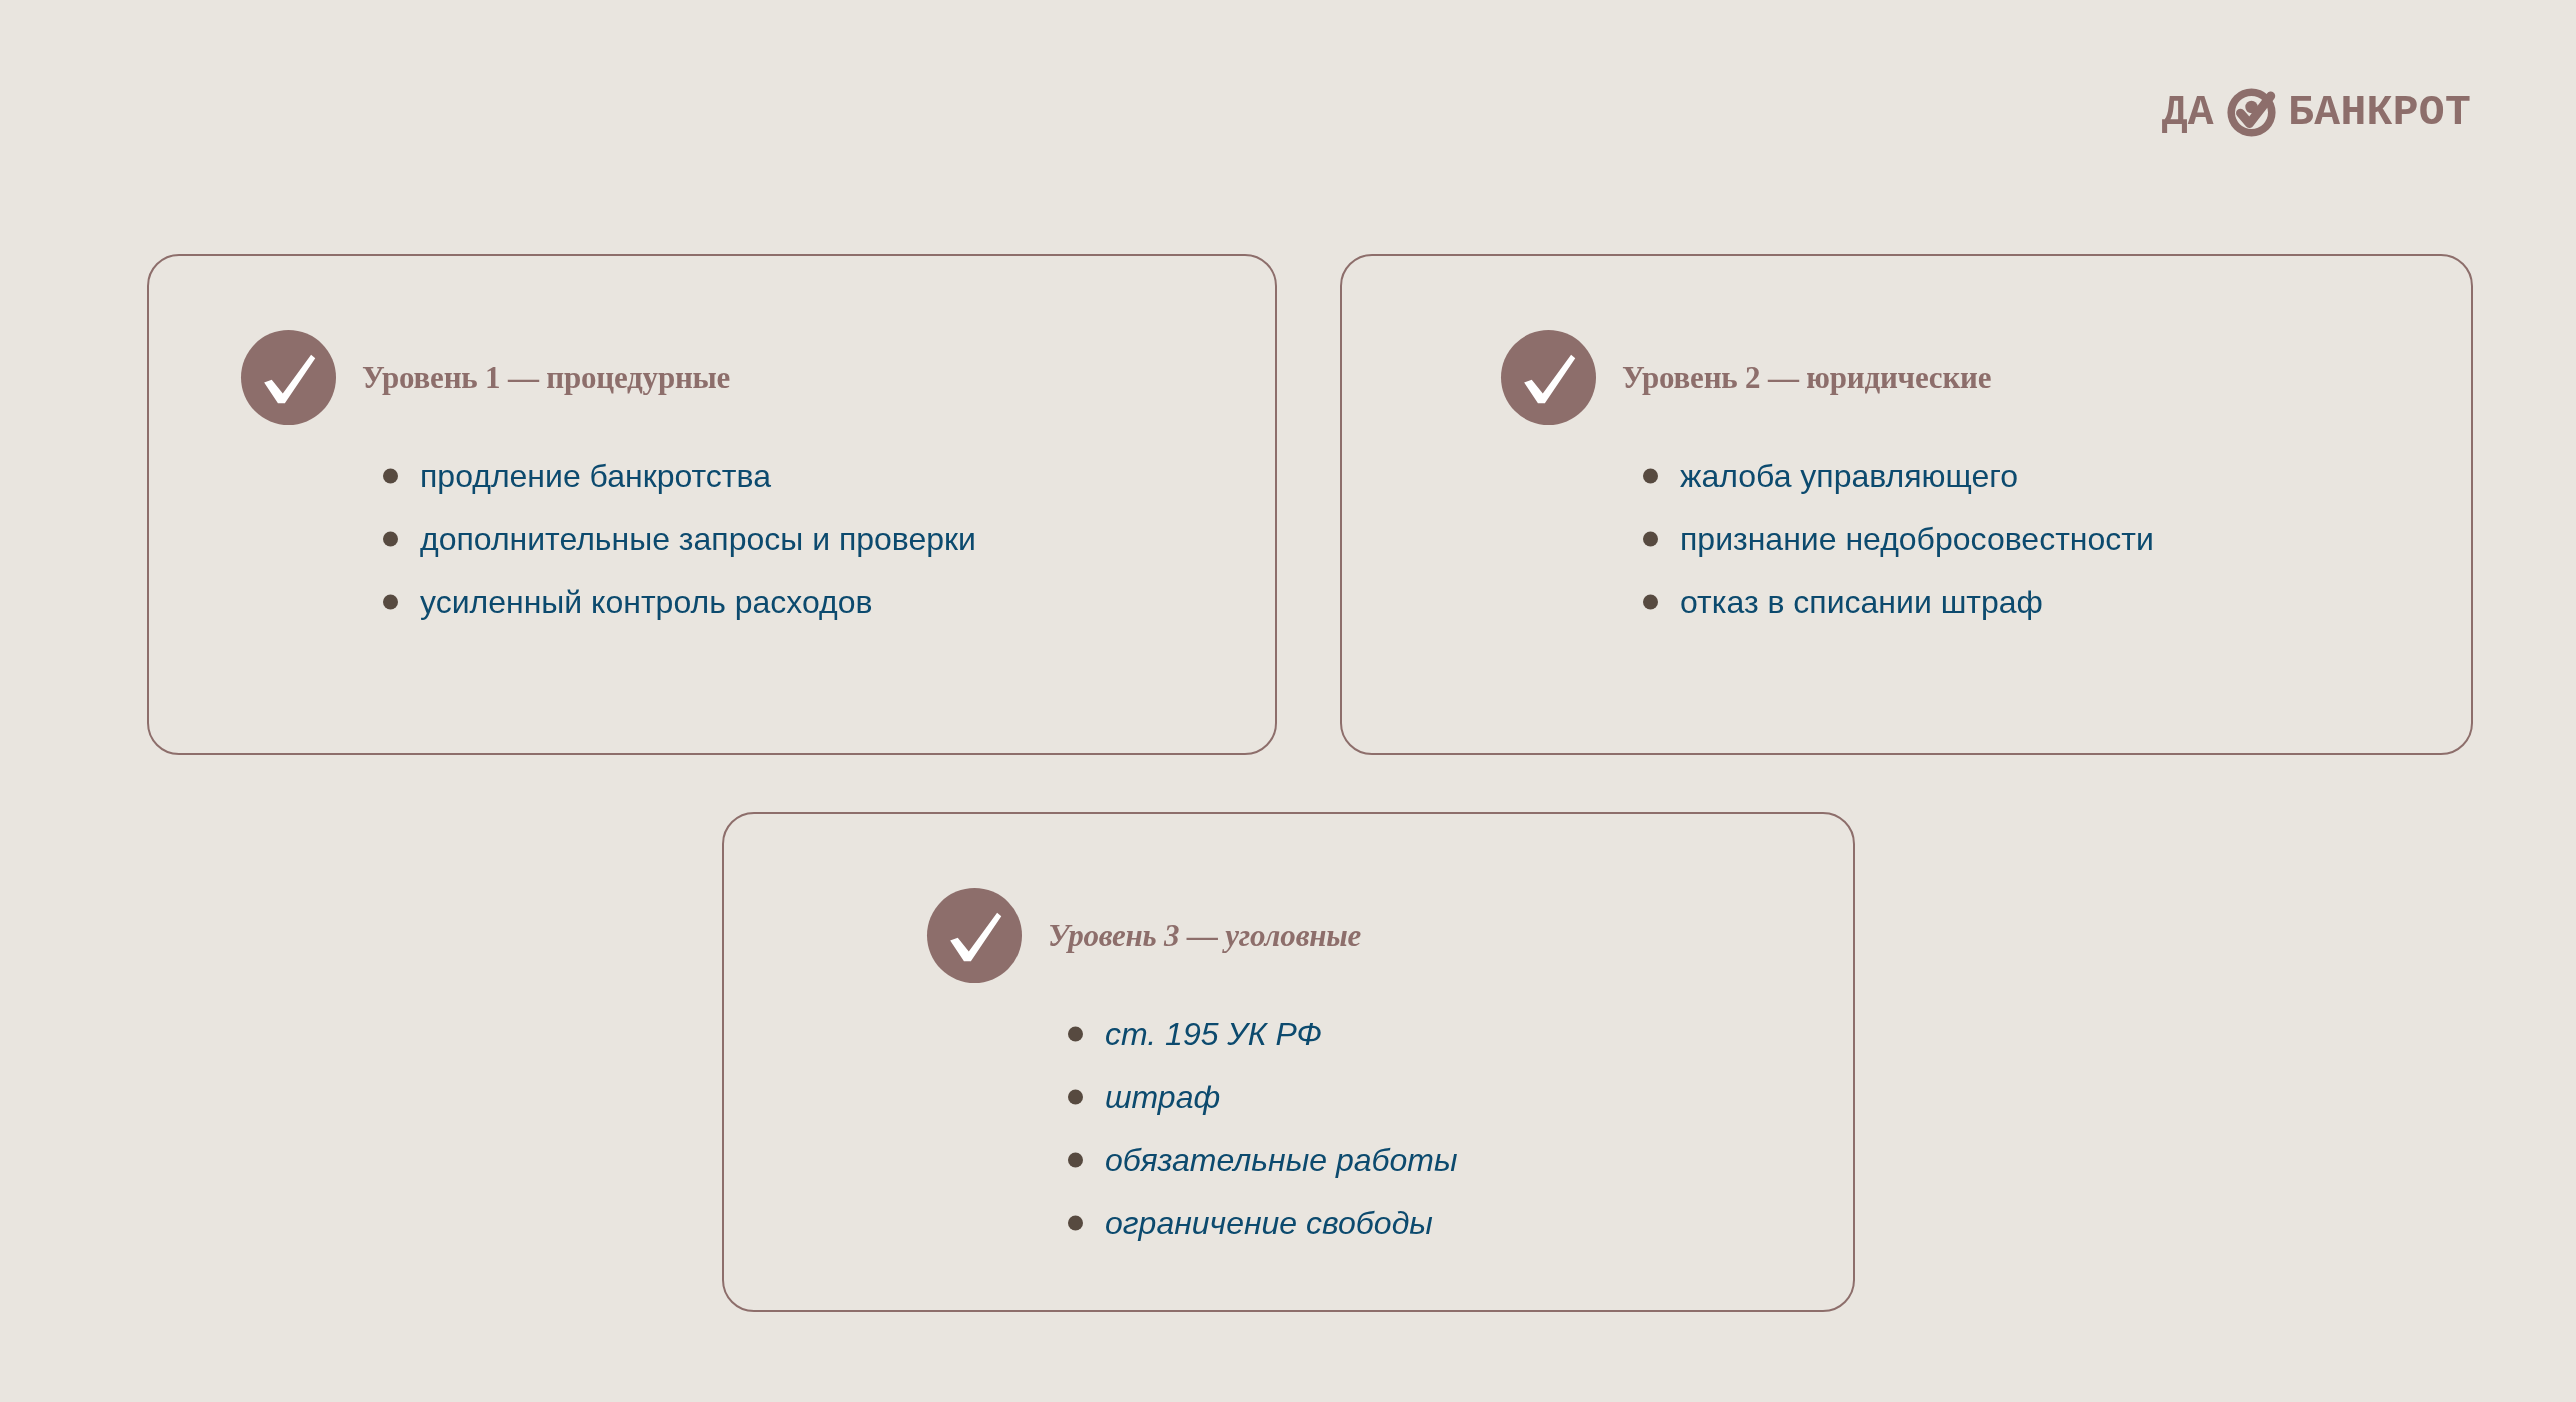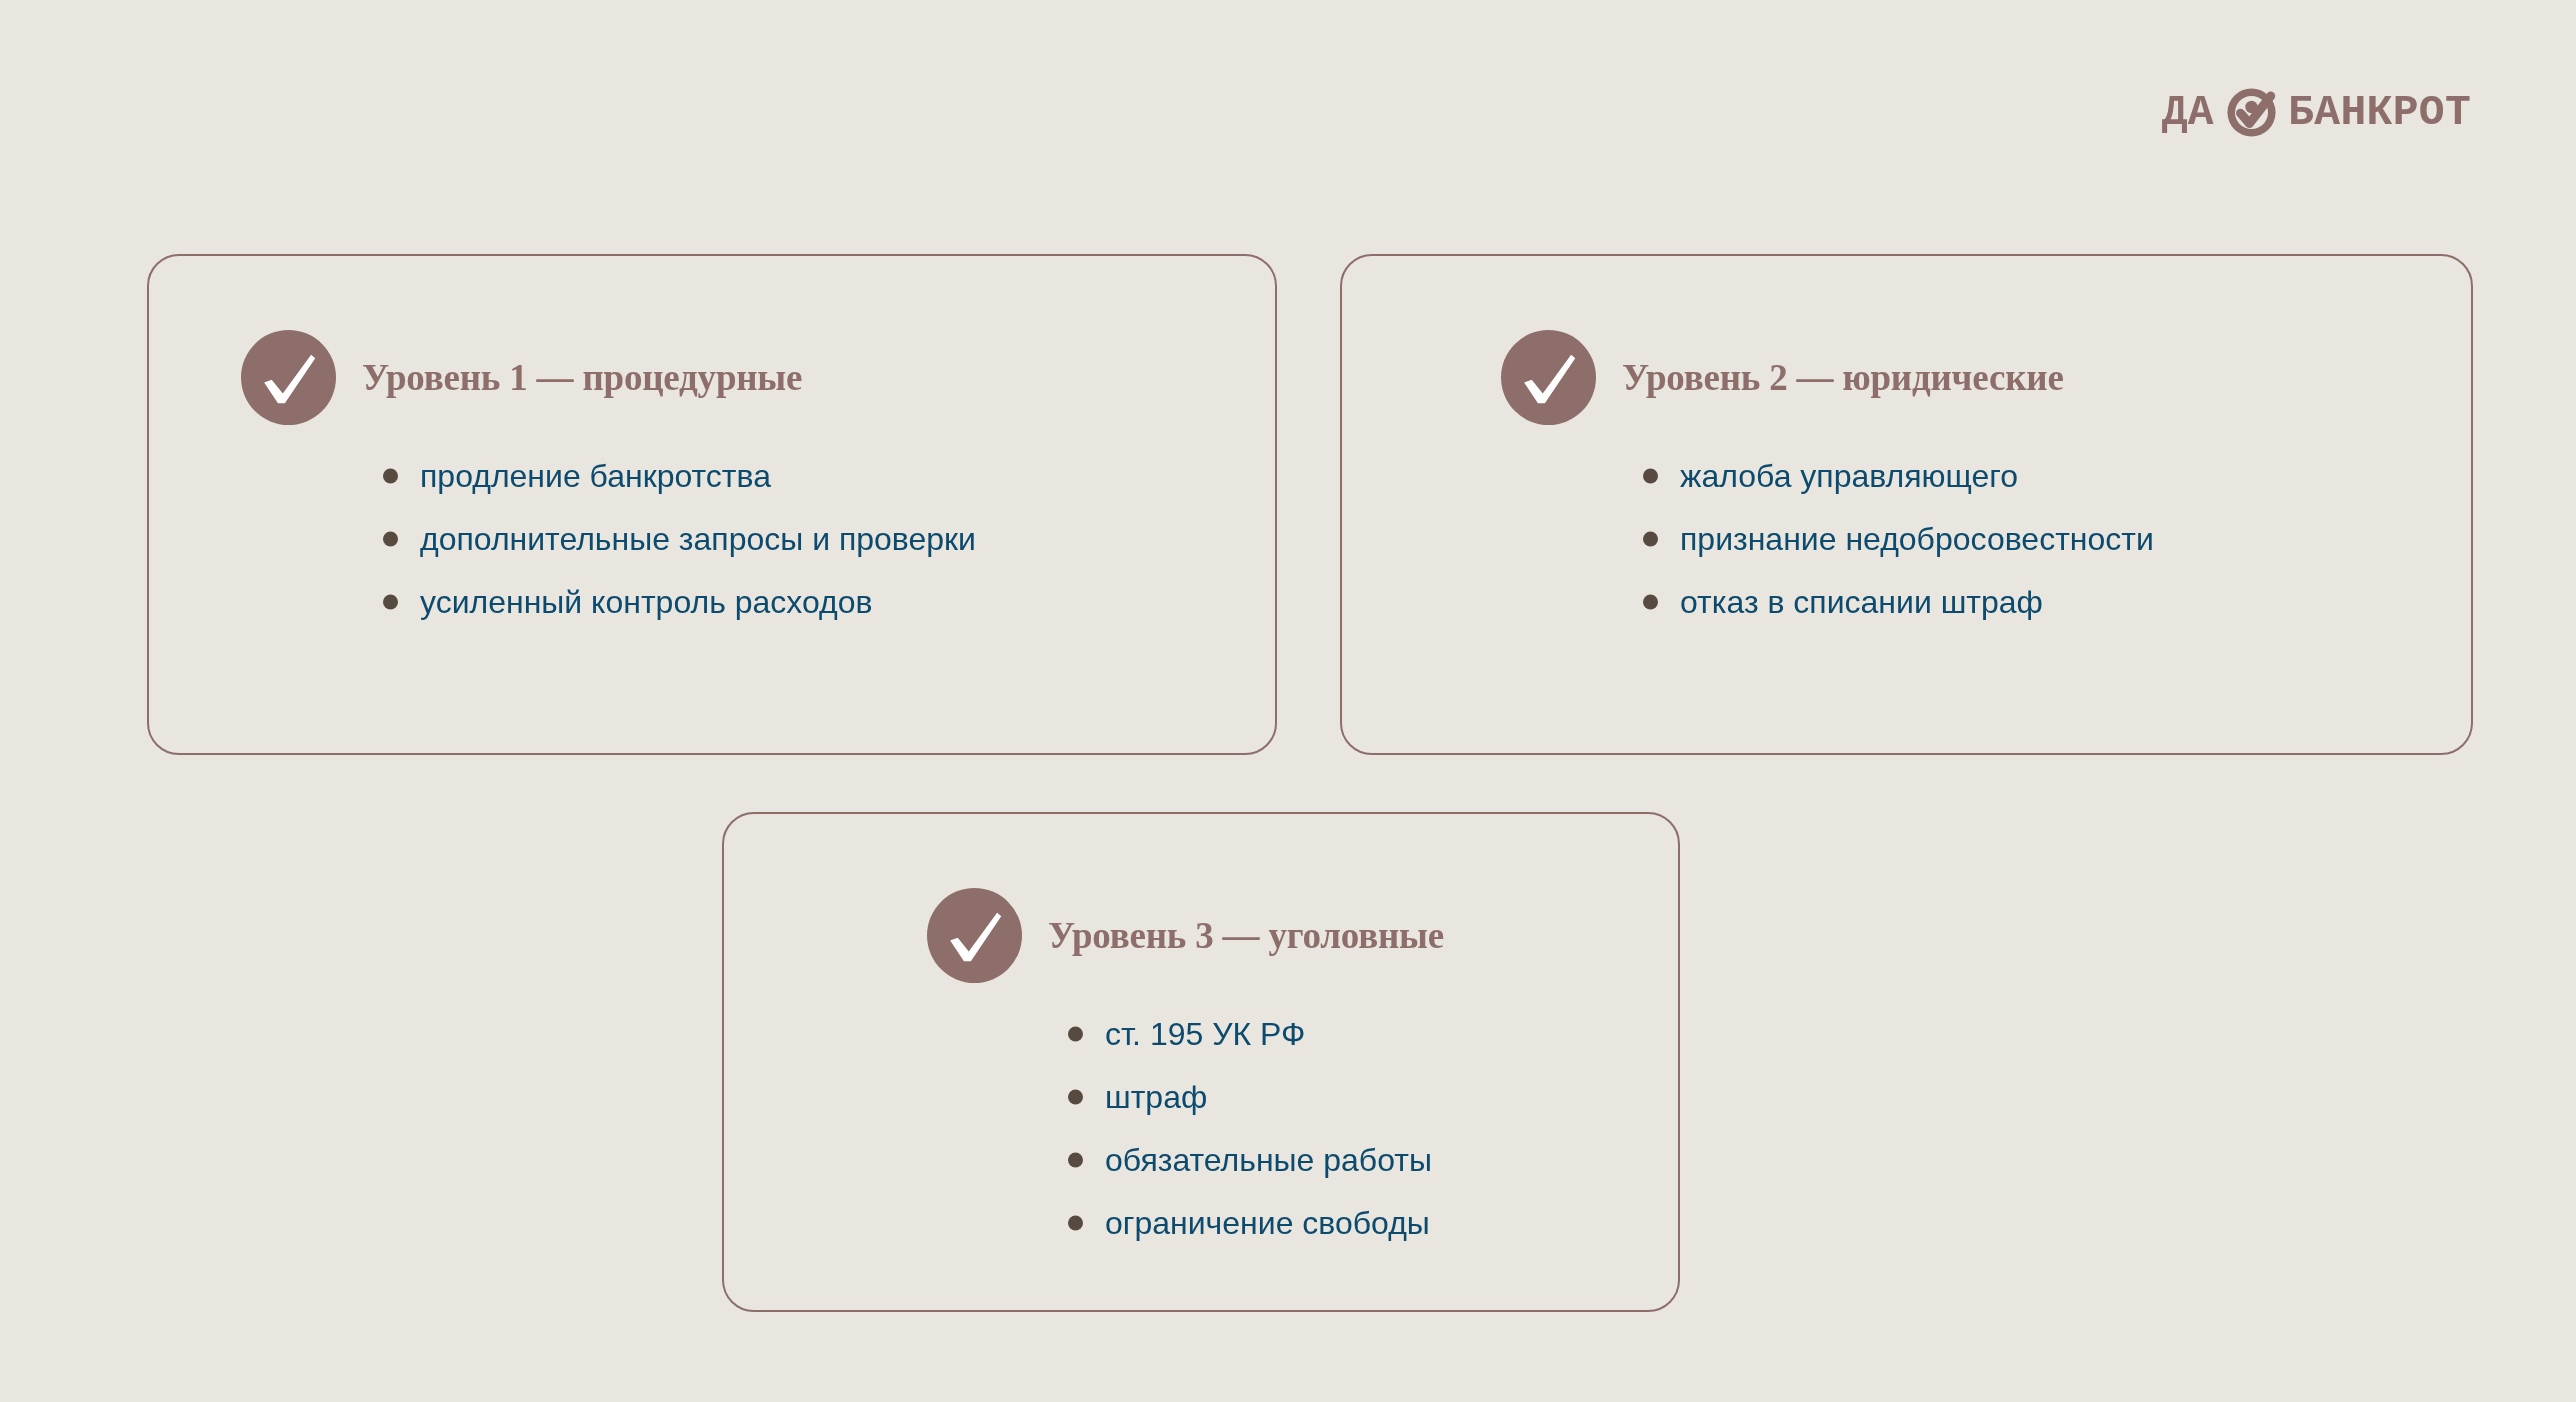--- a/index.html
+++ b/index.html
@@ -64,21 +64,21 @@
   
   .card {
     position: absolute;
     box-sizing: border-box;
     border: 2.8px solid #8d6e6b;
     border-radius: 32px;
     background: transparent;
   }
   .card-1 { left: 147px;  top: 254px;  width: 1130px; height: 501px; }
   .card-2 { left: 1340px; top: 254px;  width: 1133px; height: 501px; }
-  .card-3 { left: 722px; top: 812px; width: 958px; height: 500px; }
+  .card-3 { left: 722px; top: 812px; width: 1133px; height: 500px; font-style: italic; }
 
   .card-head {
     position: absolute;
     display: flex;
     align-items: center;
     gap: 26px;
   }
   .card-1 .card-head { left: 92px; top: 74px; }
   .card-2 .card-head { left: 159px; top: 74px; }
   .card-3 .card-head { left: 203px; top: 74px; }
@@ -95,21 +95,21 @@
     position: absolute;
     left: 19.3px;
     top: 22px;
     width: 58px;
     height: 54px;
   }
 
   .card-title {
     font-family: "Liberation Serif", "DejaVu Serif", serif;
     font-weight: bold;
-    font-size: 37px;
+    font-size: 31px;
     color: #8d6e6b;
     white-space: nowrap;
     line-height: 1;
     letter-spacing: -0.2px;
   }
 
   .bullet-list {
     position: absolute;
     list-style: none;
     margin: 0;

